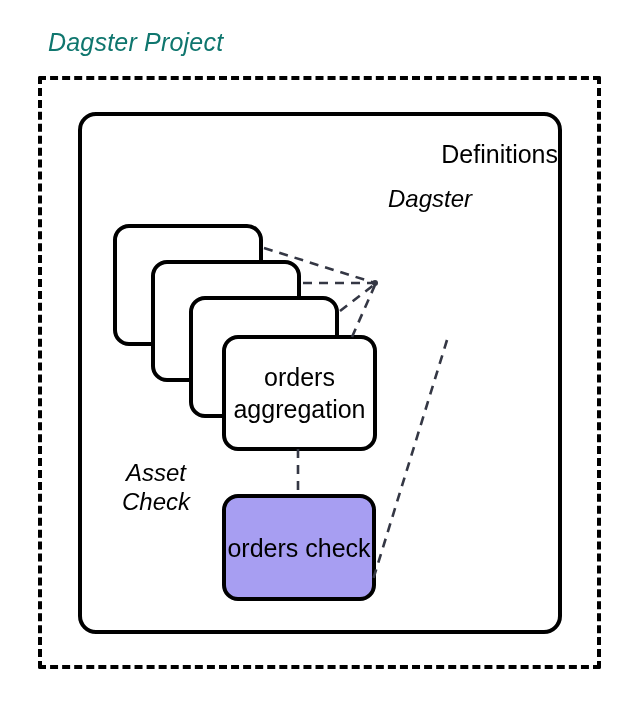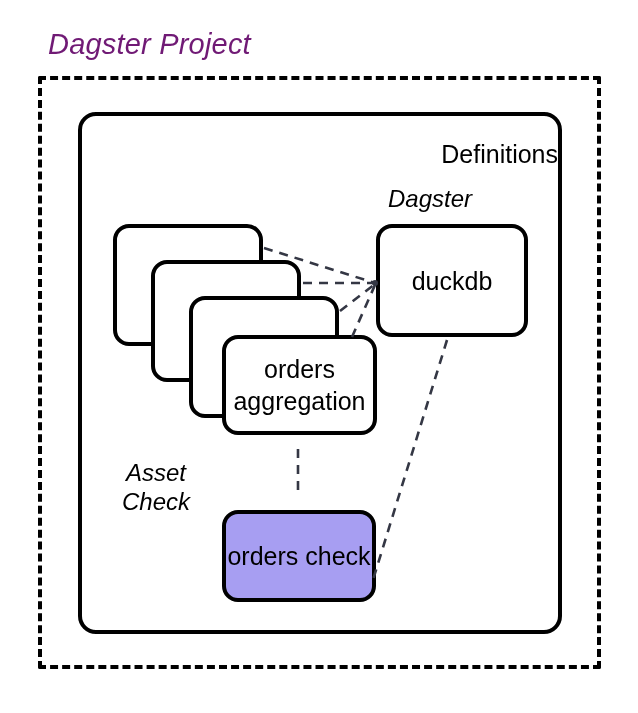--- a/index.html
+++ b/index.html
@@ -17,24 +17,24 @@
     height: 713px;
     background: #ffffff;
     overflow: hidden;
   }
 
   
   .project-title {
     position: absolute;
     left: 48px;
     top: 28px;
-    font-size: 29px;
+    font-size: 25px;
     font-style: italic;
     font-weight: 400;
-    color: #701a75;
+    color: #0f766e;
     letter-spacing: 0.2px;
     white-space: nowrap;
   }
 
   
   .project-boundary {
     position: absolute;
     left: 38px;
     top: 76px;
     width: 563px;
@@ -98,29 +98,29 @@
     text-align: center;
     font-size: 25px;
     color: #000000;
     line-height: 1.28;
   }
 
   
   .asset-card-1 { left: 113px; top: 224px; width: 150px; height: 122px; z-index: 2; }
   .asset-card-2 { left: 151px; top: 260px; width: 150px; height: 122px; z-index: 3; }
   .asset-card-3 { left: 189px; top: 296px; width: 150px; height: 122px; z-index: 4; }
-  .asset-card-4 { left: 222px; top: 335px; width: 155px; height: 100px; z-index: 5; padding: 0 6px; }
+  .asset-card-4 { left: 222px; top: 335px; width: 155px; height: 116px; z-index: 5; padding: 0 6px; }
 
   .resource-card { left: 376px; top: 224px; width: 152px; height: 113px; z-index: 5; }
 
   .asset-check-card {
     left: 222px;
-    top: 510px;
+    top: 494px;
     width: 154px;
-    height: 92px;
+    height: 107px;
     z-index: 6;
     background: #a79ef2;
   }
 
   
   .connectors {
     position: absolute;
     left: 0;
     top: 0;
     width: 638px;
@@ -167,17 +167,16 @@
   </svg>
 
   <div class="node asset-card-1"></div>
 
   <div class="node asset-card-2"></div>
 
   <div class="node asset-card-3"></div>
 
   <div class="node asset-card-4">orders aggregation</div>
 
-  <div class="node resource-card">duckdb</div>
 
   <div class="node asset-check-card" style="background: rgb(167, 158, 242);">orders check</div>
 
 </div>
 
 </body></html>

